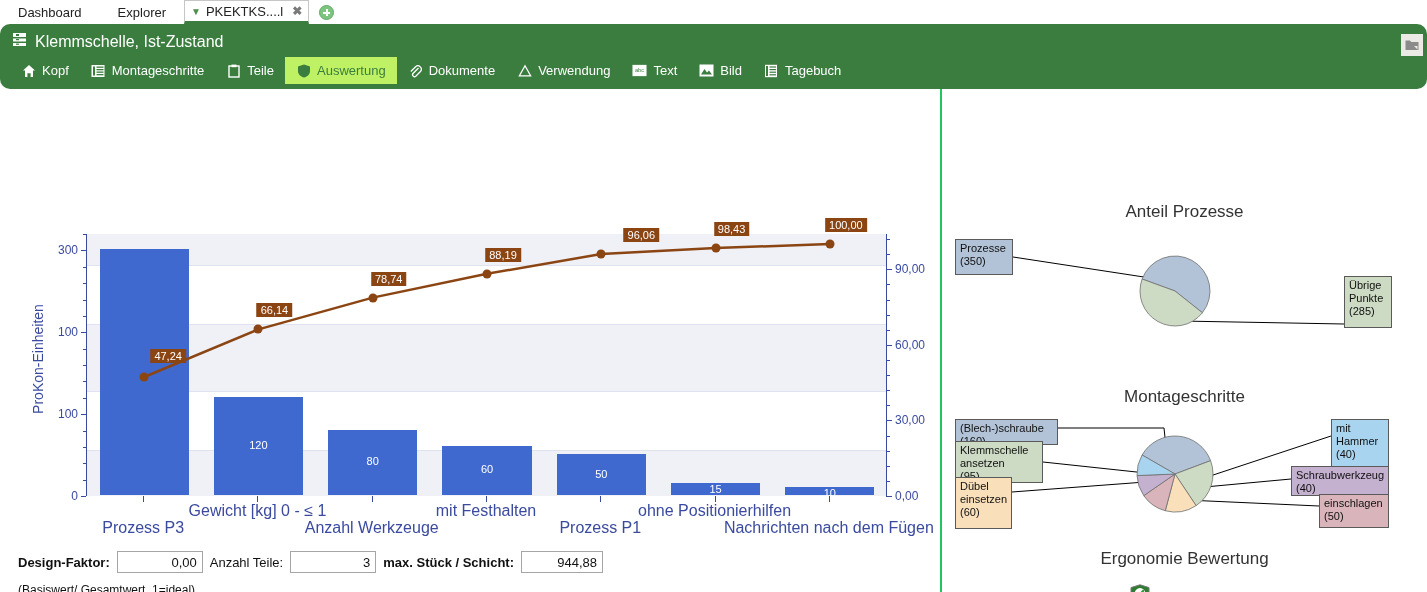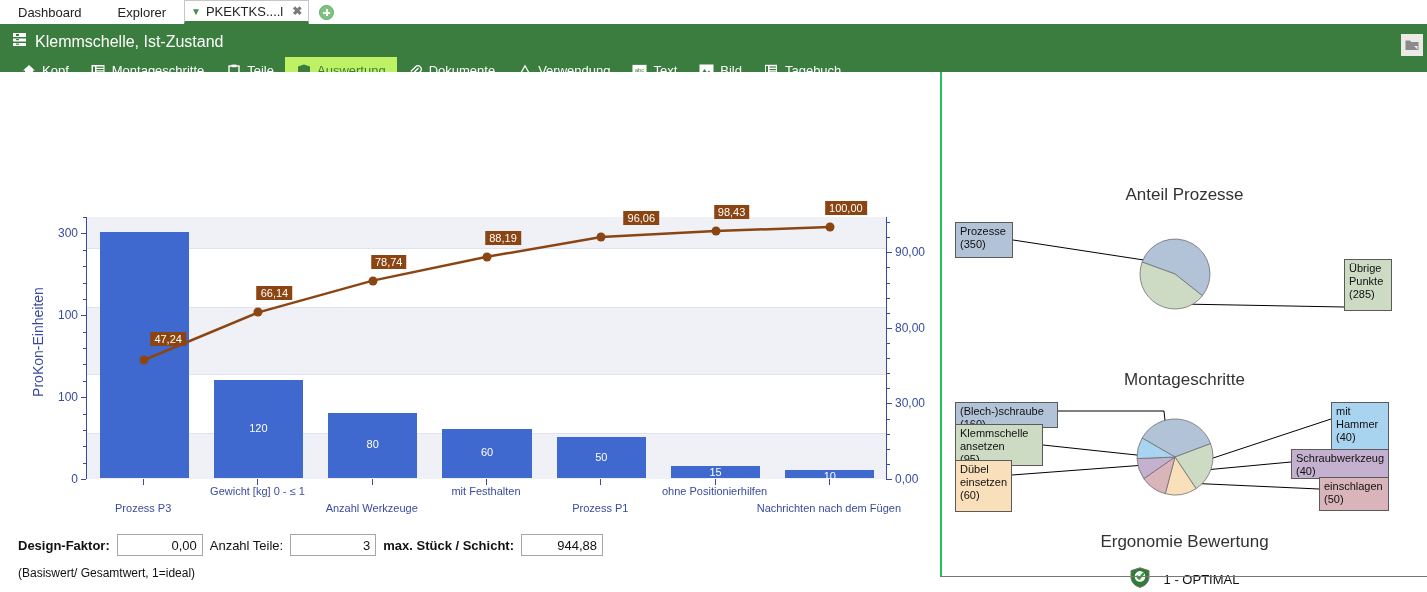--- a/index.html
+++ b/index.html
@@ -44,21 +44,21 @@
     position:relative; cursor:pointer; flex:none;
     border:1px solid #63ab66;
   }
   .addtab:before, .addtab:after {
     content:""; position:absolute; background:#ffffff;
   }
   .addtab:before { left:3px; top:6px; width:7px; height:2px; }
   .addtab:after  { top:3px; left:6px; height:7px; width:2px; }
 
   
-  #greenheader { background:#3b7d3f; height:48px; position:relative; }
+  #greenheader { background:#3b7d3f; height:65px; position:relative;border-radius:10px; }
   #doctitle {
     display:flex; align-items:center; gap:8px;
     padding:8px 0 0 12px; color:#ffffff; font-size:16px;
   }
   #ribbon {
     display:flex; align-items:flex-end; gap:0; height:27px;
     padding-left:10px; margin-top:6px;
   }
   .ritem {
     display:flex; align-items:center; gap:6px;
@@ -92,21 +92,21 @@
     position:absolute; left:30px; top:270px;
     transform:rotate(-90deg) translate(-50%,0); transform-origin:left top;
     font-size:14px; color:#3a4a9f; white-space:nowrap;
   }
   .ytick { position:absolute; right:0; font-size:12px; color:#3a4a9f;
            transform:translateY(-50%); text-align:right; }
   .y2tick { position:absolute; left:0; font-size:12px; color:#3a4a9f;
             transform:translateY(-50%); }
   .tickmark { position:absolute; background:#3a4a9f; height:1px; }
   .xtick { position:absolute; width:1px; background:#3a4a9f; }
-  .xcat { position:absolute; font-size:11px; color:#3a4a9f;
+  .xcat { position:absolute; font-size:16px; color:#3a4a9f;
           transform:translateX(-50%); white-space:nowrap; }
   .cumlabel {
     position:absolute; background:#8b4513; color:#ffffff; font-size:11px;
     padding:1px 4px; transform:translateX(-50%); white-space:nowrap;
   }
   .cumdot { position:absolute; width:9px; height:9px; border-radius:50%;
             background:#8b4513; transform:translate(-50%,-50%); }
 
   
   #formrow {
@@ -336,21 +336,21 @@
       <div class="tickmark" style="left: 83px; width: 3px; top: 226.875px;"></div>
       <div class="tickmark" style="left: 83px; width: 3px; top: 210.5px;"></div>
       <div class="tickmark" style="left: 83px; width: 3px; top: 194.125px;"></div>
       <div class="tickmark" style="left: 83px; width: 3px; top: 177.75px;"></div>
       <div class="tickmark" style="left: 83px; width: 3px; top: 161.375px;"></div>
       <div class="tickmark" style="left: 83px; width: 3px; top: 145px;"></div>
       <div class="y2tick" style="top: 407px; left: 895px;">0,00</div>
       <div class="tickmark" style="left: 886px; width: 6px; top: 407px;"></div>
       <div class="y2tick" style="top: 331.423px; left: 895px;">30,00</div>
       <div class="tickmark" style="left: 886px; width: 6px; top: 331.423px;"></div>
-      <div class="y2tick" style="top: 255.846px; left: 895px;">80,00</div>
+      <div class="y2tick" style="top: 255.846px; left: 895px;">60,00</div>
       <div class="tickmark" style="left: 886px; width: 6px; top: 255.846px;"></div>
       <div class="y2tick" style="top: 180.269px; left: 895px;">90,00</div>
       <div class="tickmark" style="left: 886px; width: 6px; top: 180.269px;"></div>
       <div class="tickmark" style="left: 886px; width: 4px; top: 407px;"></div>
       <div class="tickmark" style="left: 886px; width: 4px; top: 391.885px;"></div>
       <div class="tickmark" style="left: 886px; width: 4px; top: 376.769px;"></div>
       <div class="tickmark" style="left: 886px; width: 4px; top: 361.654px;"></div>
       <div class="tickmark" style="left: 886px; width: 4px; top: 346.538px;"></div>
       <div class="tickmark" style="left: 886px; width: 4px; top: 331.423px;"></div>
       <div class="tickmark" style="left: 886px; width: 4px; top: 316.308px;"></div>

